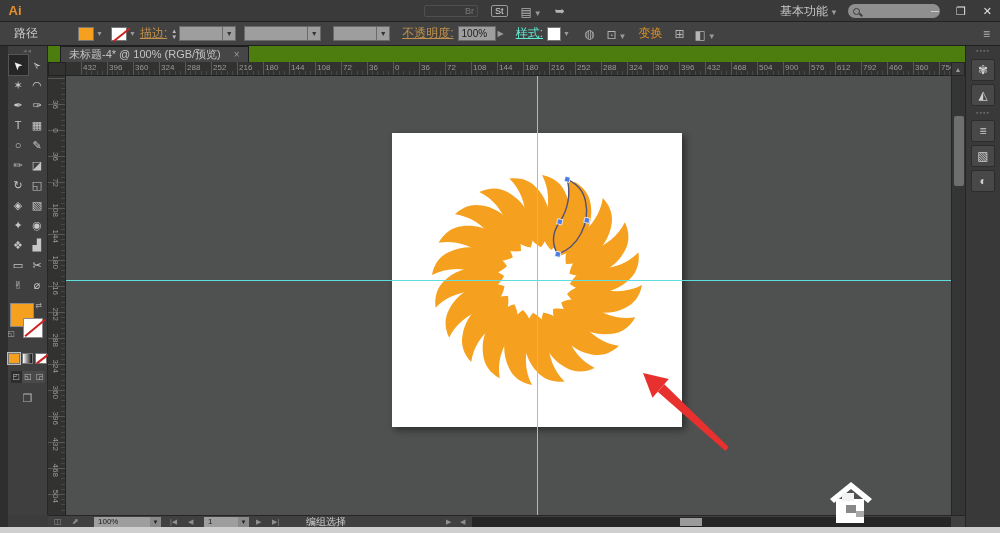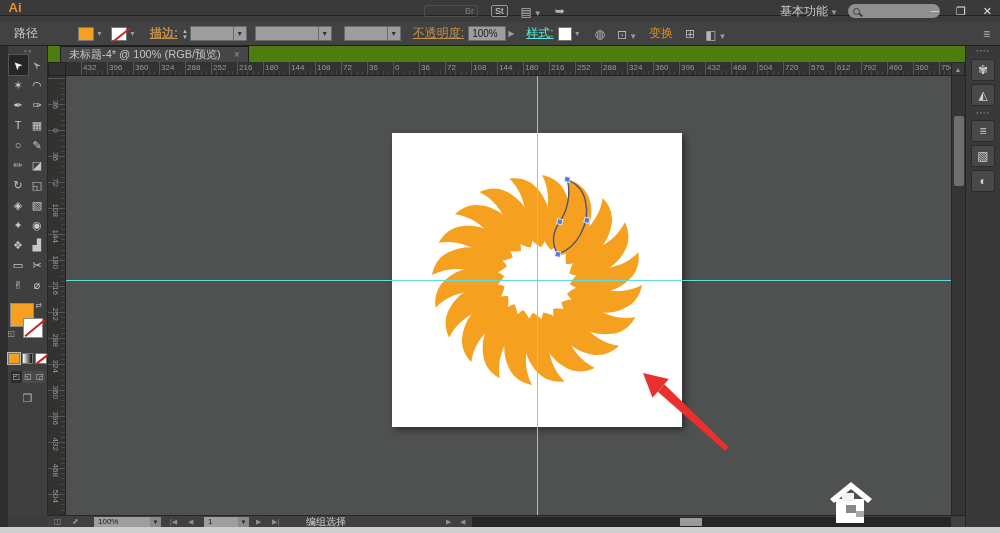--- a/index.html
+++ b/index.html
@@ -1,21 +1,21 @@
 <!DOCTYPE html>
 <html><head>
 <meta charset="utf-8">
 <style>
   * { margin:0; padding:0; box-sizing:border-box; }
   html,body { width:1000px; height:533px; overflow:hidden; }
   body { font-family:"Liberation Sans","DejaVu Sans",sans-serif; background:#3c3c3c; position:relative; }
   .abs { position:absolute; }
 
   
-  #titlebar { left:0; top:0; width:1000px; height:16px; background:#3a3a3a; border-bottom:1px solid #222; display:flex; align-items:center; }
+  #titlebar { left:0; top:0; width:1000px; height:22px; background:#3a3a3a; border-bottom:1px solid #222; display:flex; align-items:center; }
   #ai-logo { width:30px; text-align:center; color:#e8902a; font-weight:bold; font-size:13px; }
   .menu-item { color:#cfcfcf; font-size:12px; padding:0 9px; height:22px; line-height:22px; cursor:default; }
   #tb-icons { position:absolute; left:424px; top:0; height:22px; display:flex; align-items:center; gap:13px; }
   .mini-badge { font-size:9px; padding:0px 3px; border:1px solid #666; border-radius:2px; }
   #br-badge { color:#7a7a7a; border-color:#4f4f4f;padding-left:40px; }
   #st-badge { color:#ddd; border-color:#999; }
   .tb-glyph { color:#b5b5b5; font-size:12px; }
   .dd-arrow { color:#9a9a9a; font-size:8px; margin-left:2px; }
   #workspace-switcher { position:absolute; left:780px; top:0; height:22px; line-height:22px; color:#c8c8c8; font-size:12px; }
   #search-box { position:absolute; left:848px; top:4px; width:92px; height:14px; background:#8f8f8f; border-radius:7px; display:flex; align-items:center; padding-left:5px; }
@@ -138,21 +138,21 @@
 <div id="controlbar" class="abs">
   <span class="cb-label" style="margin-left:14px;">路径</span>
   <span style="margin-left:40px; display:flex; align-items:center;">
     <span class="sw" id="cb-fill" style="background: rgb(245, 160, 30);"></span>
       <span class="swatch-dd">▼</span>
   </span>
   <span style="margin-left:8px; display:flex; align-items:center;">
     <span class="sw none"></span>
       <span class="swatch-dd">▼</span>
   </span>
-  <span class="cb-link" style="margin-left:14px;font-weight:bold;">描边:</span>
+  <span class="cb-link" style="margin-left:4px;">描边:</span>
   <span id="stepper" style="margin-left:4px;">
       <span>▲</span>
       <span>▼</span>
     </span>
   <span class="cb-field" style="width:44px;"></span>
   <span class="cb-dd">▼</span>
   <span class="cb-field" style="width:64px; margin-left:8px;"></span>
   <span class="cb-dd">▼</span>
   <span style="margin-left:12px; display:flex; align-items:center;">
     <span class="cb-field" style="width:44px; display:flex; align-items:center; gap:20px;flex-direction:column;">
@@ -301,21 +301,21 @@
     <span class="hnum" style="left: 459px;">180</span>
     <span class="hnum" style="left: 485px;">216</span>
     <span class="hnum" style="left: 511px;">252</span>
     <span class="hnum" style="left: 537px;">288</span>
     <span class="hnum" style="left: 563px;">324</span>
     <span class="hnum" style="left: 589px;">360</span>
     <span class="hnum" style="left: 615px;">396</span>
     <span class="hnum" style="left: 641px;">432</span>
     <span class="hnum" style="left: 667px;">468</span>
     <span class="hnum" style="left: 693px;">504</span>
-    <span class="hnum" style="left: 719px;">720</span>
+    <span class="hnum" style="left: 719px;">900</span>
     <span class="hnum" style="left: 745px;">576</span>
     <span class="hnum" style="left: 771px;">612</span>
     <span class="hnum" style="left: 797px;">792</span>
     <span class="hnum" style="left: 823px;">460</span>
     <span class="hnum" style="left: 849px;">360</span>
     <span class="hnum" style="left: 875px;">756</span>
   </div>
 <div id="vruler" class="abs">
     <span class="vnum" style="top: 24px;">36</span>
     <span class="vnum" style="top: 50px;">0</span>

